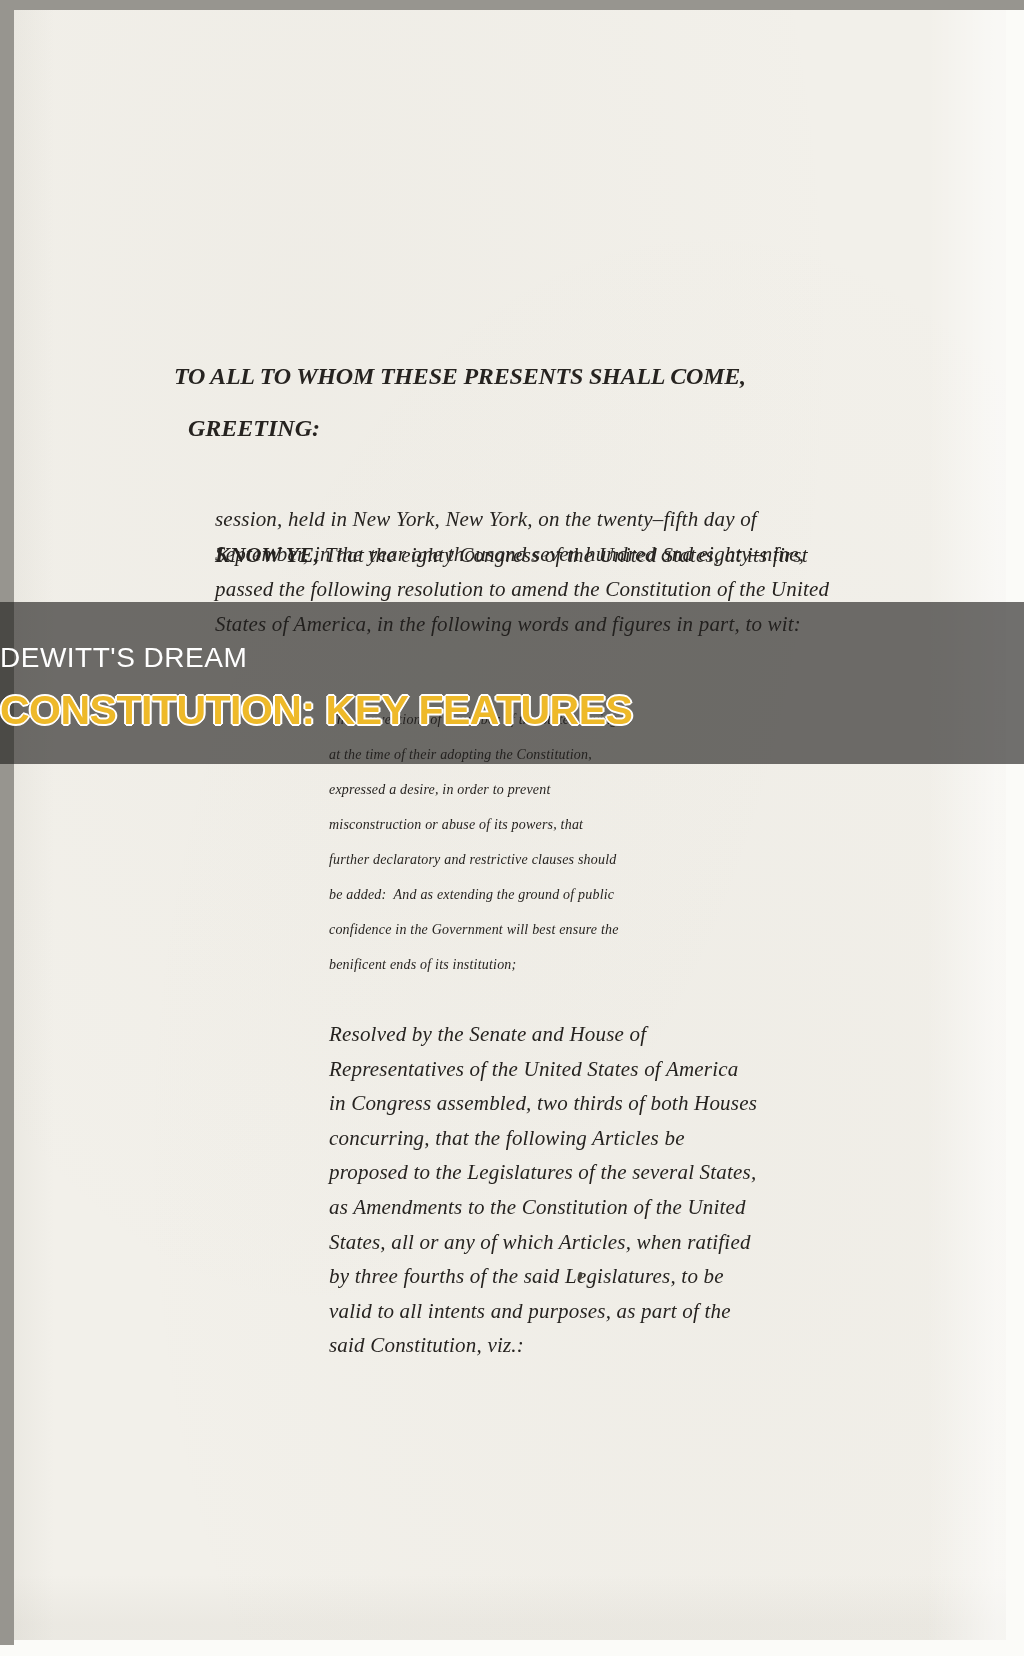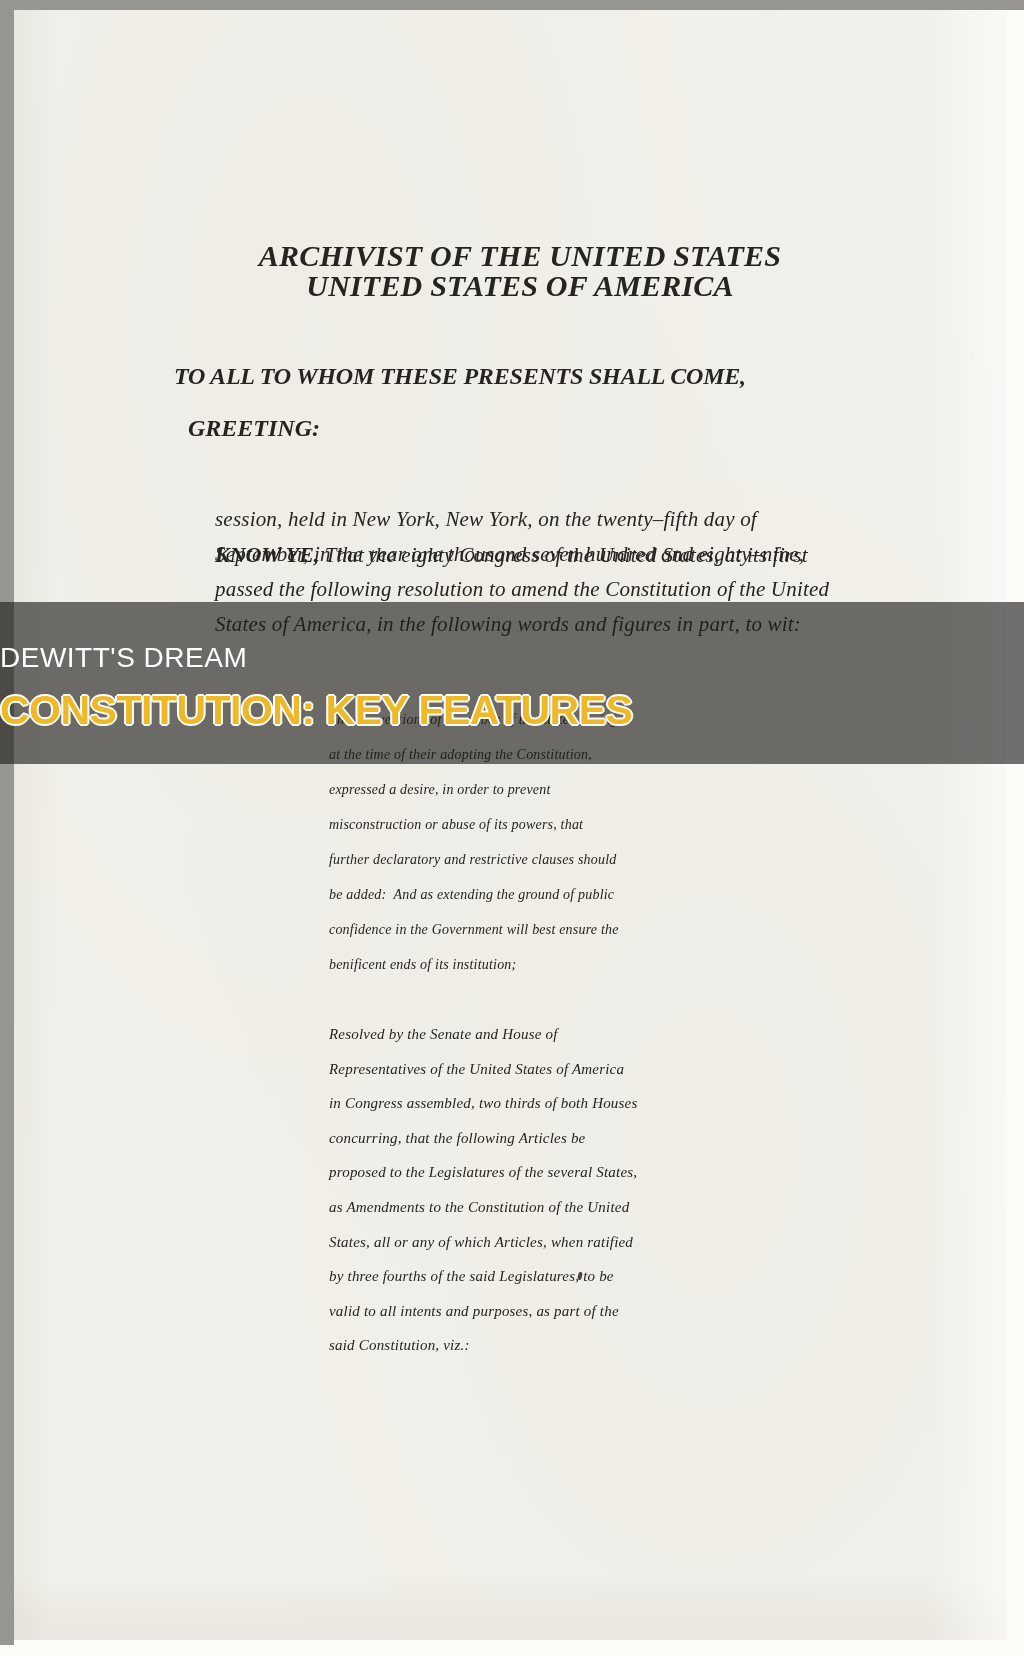--- a/index.html
+++ b/index.html
@@ -39,21 +39,21 @@
     font-size: 30px; font-weight: 700; line-height: 30px;
     text-align: center; letter-spacing: 0.2px;
   }
   .salute { left: 174px; top: 363px; font-size: 24px; font-weight: 700; letter-spacing: -0.2px; }
   .greeting { left: 188px; top: 415px; font-size: 24px; font-weight: 700; }
   .para { white-space: pre; }
   .para .pline { white-space: pre; margin-left: 41px; }
   .know { left: 174px; top: 467px; font-size: 21px; line-height: 35px; letter-spacing: 0.2px; }
   .know .lead { font-size: 22px; font-weight: 700; letter-spacing: 0; }
   .indentA { left: 288px; top: 702px; font-size: 14px; line-height: 35px; letter-spacing: 0.2px; }
-  .indentB { left: 288px; top: 1017px; font-size: 15px; line-height: 34.6px; letter-spacing: 0.2px; font-style: italic; }
+  .indentB { left: 288px; top: 1017px; font-size: 21px; line-height: 34.6px; letter-spacing: 0.2px; font-style: italic; }
   
   .overlay-band {
     position: absolute; left: 0; top: 602px;
     width: 1024px; height: 162px;
     background: var(--band, rgba(33,32,30,0.64));
     z-index: 5;
   }
   .banner1 {
     position: absolute; left: 0; top: 643px; width: 1024px;
     z-index: 6;
@@ -83,24 +83,20 @@
   }
 </style>
 </head>
 <body>
 
 <div class="stage">
   <div class="edge-top"></div>
   <div class="edge-left"></div>
   <div class="paper"></div>
 
-  <div class="doc heading">
-      <div class="pline">ARCHIVIST OF THE UNITED STATES</div>
-      <div class="pline">UNITED STATES OF AMERICA</div>
-    </div>
 
   <div class="doc salute">TO ALL TO WHOM THESE PRESENTS SHALL COME,</div>
   <div class="doc greeting">GREETING:</div>
 
   <div class="doc para know">
     <div class="pline"><span class="lead">KNOW YE,</span><span> That the eighty Congress of the United States, at its first</span></div>
   </div>
   <div class="doc para know know-rest" style="top:502px;"><div class="pline">session, held in New York, New York, on the twenty–fifth day of</div><div class="pline">September, in the year one thousand seven hundred and eighty–nine,</div><div class="pline">passed the following resolution to amend the Constitution of the United</div><div class="pline">States of America, in the following words and figures in part, to wit:</div></div>
 
   <div class="doc para indentA"><div class="pline">The Conventions of a number of the States having</div><div class="pline">at the time of their adopting the Constitution,</div><div class="pline">expressed a desire, in order to prevent</div><div class="pline">misconstruction or abuse of its powers, that</div><div class="pline">further declaratory and restrictive clauses should</div><div class="pline">be added:  And as extending the ground of public</div><div class="pline">confidence in the Government will best ensure the</div><div class="pline">benificent ends of its institution;</div><div class="pline"></div></div>

